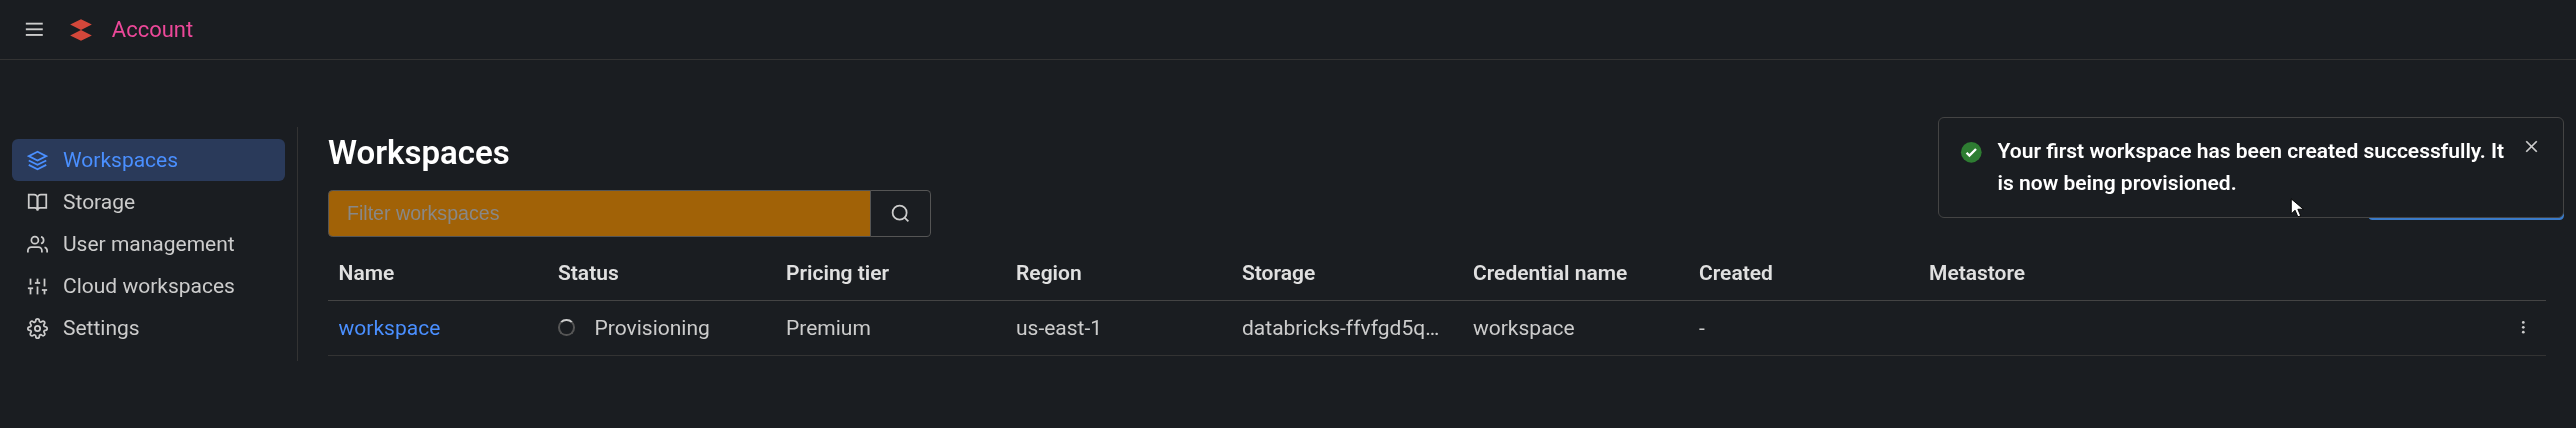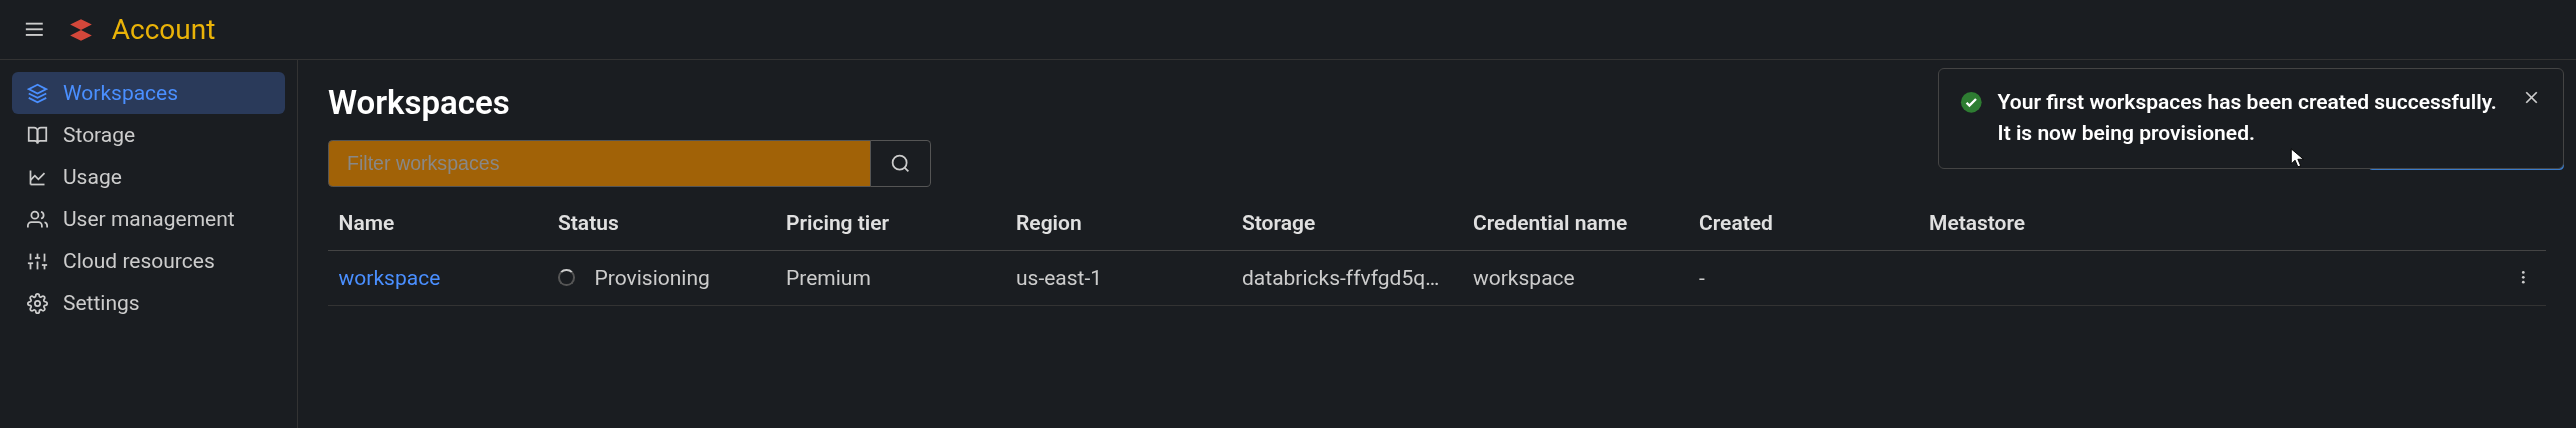--- a/index.html
+++ b/index.html
@@ -35,28 +35,29 @@
   align-items: center;
 }
 
 .logo {
   margin-right: 18px;
   display: flex;
   align-items: center;
 }
 
 .app-title {
-  font-size: 28px;
-  color: #eab308;
+  font-size: 22px;
+  color: #ec4899;
   font-weight: 400;
 }
 
 .content-area {
   display: flex;
   height: calc(100% - 60px);
+  align-items: center;
 }
 
 .sidebar {
   width: 298px;
   background: #1a1d21;
   border-right: 0.8px solid #333;
   padding: 12px;
 }
 
 .sidebar-item {
@@ -282,30 +283,20 @@
         <svg width="21" height="21" viewBox="0 0 24 24" fill="none" stroke="#ccc" stroke-width="2">
             <path d="M2 3h6a4 4 0 0 1 4 4v14a3 3 0 0 0-3-3H2z"></path>
             <path d="M22 3h-6a4 4 0 0 0-4 4v14a3 3 0 0 1 3-3h7z"></path>
           </svg>
       </span>
       <span>Storage</span>
     </div>
     <div class="sidebar-item">
       <span class="icon">
         <svg width="21" height="21" viewBox="0 0 24 24" fill="none" stroke="#ccc" stroke-width="2">
-            <line x1="4" y1="20" x2="4" y2="4"></line>
-            <line x1="4" y1="20" x2="20" y2="20"></line>
-            <polyline points="4 15 9 10 13 14 20 7"></polyline>
-          </svg>
-      </span>
-      <span>Usage</span>
-    </div>
-    <div class="sidebar-item">
-      <span class="icon">
-        <svg width="21" height="21" viewBox="0 0 24 24" fill="none" stroke="#ccc" stroke-width="2">
             <path d="M17 21v-2a4 4 0 0 0-4-4H5a4 4 0 0 0-4 4v2"></path>
             <circle cx="9" cy="7" r="4"></circle>
             <path d="M23 21v-2a4 4 0 0 0-3-3.87"></path>
             <path d="M16 3.13a4 4 0 0 1 0 7.75"></path>
           </svg>
       </span>
       <span>User management</span>
     </div>
     <div class="sidebar-item">
       <span class="icon">
@@ -314,21 +305,21 @@
             <line x1="4" y1="10" x2="4" y2="3"></line>
             <line x1="12" y1="21" x2="12" y2="12"></line>
             <line x1="12" y1="8" x2="12" y2="3"></line>
             <line x1="20" y1="21" x2="20" y2="16"></line>
             <line x1="20" y1="12" x2="20" y2="3"></line>
             <line x1="1" y1="14" x2="7" y2="14"></line>
             <line x1="9" y1="8" x2="15" y2="8"></line>
             <line x1="17" y1="16" x2="23" y2="16"></line>
           </svg>
       </span>
-      <span>Cloud resources</span>
+      <span>Cloud workspaces</span>
     </div>
     <div class="sidebar-item">
       <span class="icon">
         <svg width="21" height="21" viewBox="0 0 24 24" fill="none" stroke="#ccc" stroke-width="2">
             <circle cx="12" cy="12" r="3"></circle>
             <path d="M19.4 15a1.65 1.65 0 0 0 .33 1.82l.06.06a2 2 0 0 1 0 2.83 2 2 0 0 1-2.83 0l-.06-.06a1.65 1.65 0 0 0-1.82-.33 1.65 1.65 0 0 0-1 1.51V21a2 2 0 0 1-2 2 2 2 0 0 1-2-2v-.09A1.65 1.65 0 0 0 9 19.4a1.65 1.65 0 0 0-1.82.33l-.06.06a2 2 0 0 1-2.83 0 2 2 0 0 1 0-2.83l.06-.06a1.65 1.65 0 0 0 .33-1.82 1.65 1.65 0 0 0-1.51-1H3a2 2 0 0 1-2-2 2 2 0 0 1 2-2h.09A1.65 1.65 0 0 0 4.6 9a1.65 1.65 0 0 0-.33-1.82l-.06-.06a2 2 0 0 1 0-2.83 2 2 0 0 1 2.83 0l.06.06a1.65 1.65 0 0 0 1.82.33H9a1.65 1.65 0 0 0 1-1.51V3a2 2 0 0 1 2-2 2 2 0 0 1 2 2v.09a1.65 1.65 0 0 0 1 1.51 1.65 1.65 0 0 0 1.82-.33l.06-.06a2 2 0 0 1 2.83 0 2 2 0 0 1 0 2.83l-.06.06a1.65 1.65 0 0 0-.33 1.82V9a1.65 1.65 0 0 0 1.51 1H21a2 2 0 0 1 2 2 2 2 0 0 1-2 2h-.09a1.65 1.65 0 0 0-1.51 1z"></path>
           </svg>
       </span>
       <span>Settings</span>
     </div>
@@ -337,21 +328,21 @@
   <div class="main">
     <button class="hidden-btn"></button>
 
     <div class="toast">
       <span class="toast-icon">
         <svg width="22.6" height="22.6" viewBox="0 0 24 24">
             <circle cx="12" cy="12" r="11" fill="#2e7d32"></circle>
             <path d="M7 12.5l3 3 7-7" stroke="#fff" stroke-width="2.5" fill="none"></path>
           </svg>
       </span>
-      <div class="toast-text">Your first workspaces has been created successfully. It is now being provisioned.</div>
+      <div class="toast-text">Your first workspace has been created successfully. It is now being provisioned.</div>
       <button class="toast-close">
         <svg width="21" height="21" viewBox="0 0 24 24" fill="none" stroke="#ccc" stroke-width="2">
             <line x1="18" y1="6" x2="6" y2="18"></line>
             <line x1="6" y1="6" x2="18" y2="18"></line>
           </svg>
       </button>
     </div>
 
     <div class="cursor">
       <svg width="19.6" height="22.6" viewBox="0 0 20 24">

